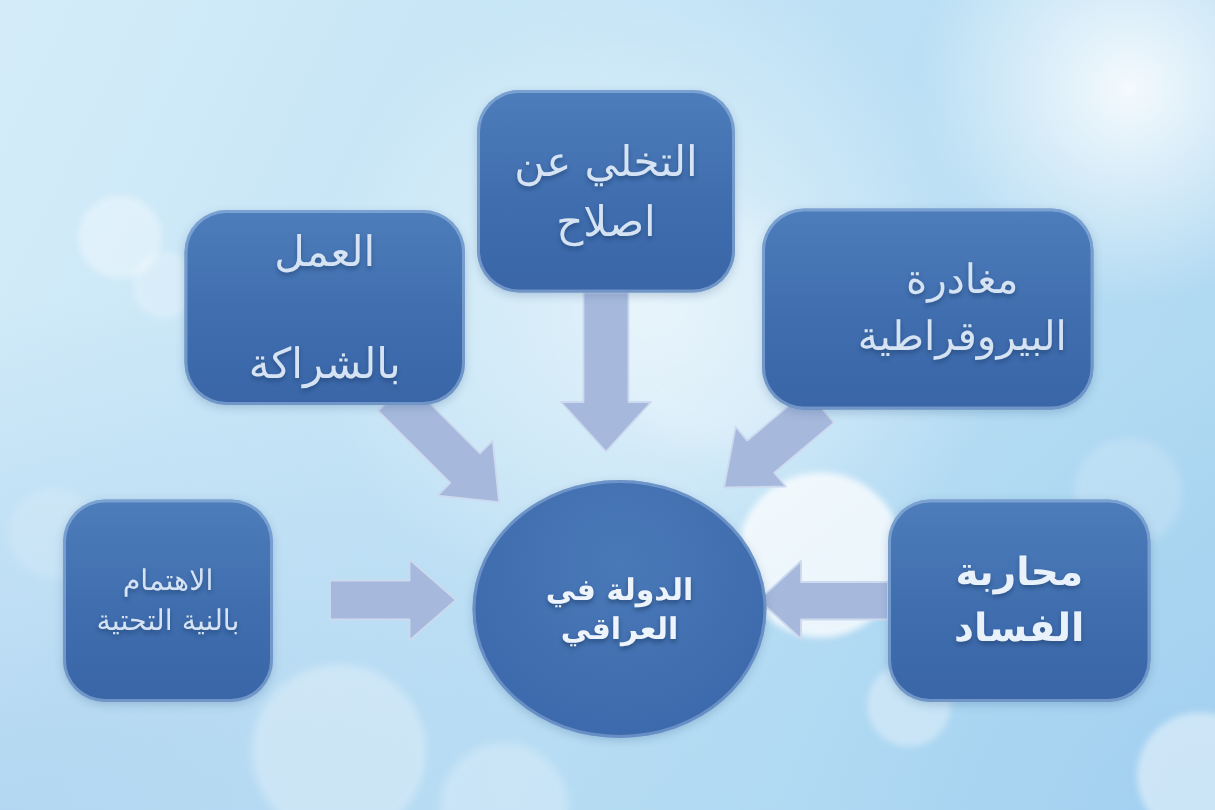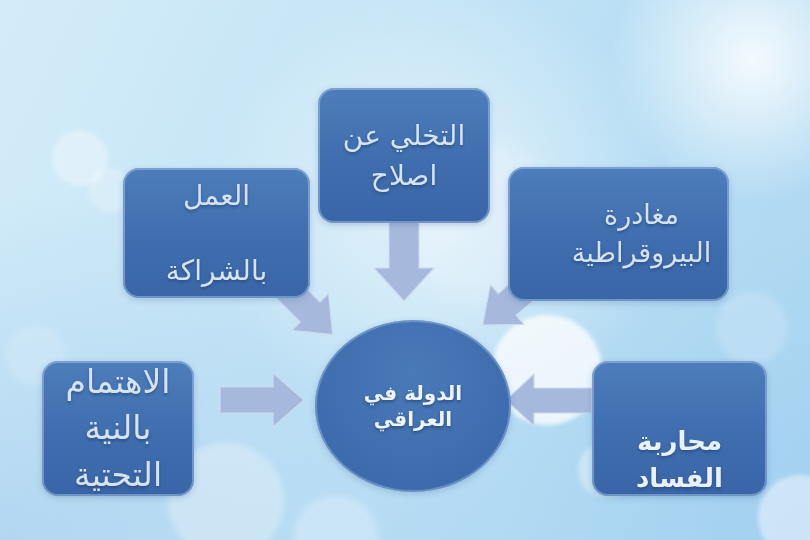--- a/index.html
+++ b/index.html
@@ -27,36 +27,35 @@
   .b6 { left:168px; top:443px; width:116px; height:116px; opacity:.30; filter:blur(3px); }
   .b7 { left:293px; top:495px; width:86px;  height:86px;  opacity:.25; filter:blur(3px); }
   .b8 { left:716px; top:292px; width:72px;  height:72px;  opacity:.18; filter:blur(3px); }
   .b9 { left:400px; top:140px; width:160px; height:160px; opacity:.20; filter:blur(10px); }
   .b10{ left:6px;   top:326px; width:60px;  height:60px;  opacity:.15; filter:blur(3px); }
 
   .arrows { position:absolute; left:0; top:0; z-index:2; }
 
   .node {
     position:absolute; z-index:3;
-    border-radius:16px;
+    border-radius:28px;
     background:linear-gradient(180deg, #4e7dbb 0%, #3f6dae 55%, #3a66a8 100%);
     box-shadow: inset 0 0 0 2px rgba(165,198,232,0.5), 0 2px 6px rgba(55,95,145,0.25);
     color:#d5e3f3;
     display:flex; flex-direction:column; align-items:center; justify-content:center;
     text-align:center;
     text-shadow:0 2px 3px rgba(25,55,95,0.45);
     line-height:1.4;
-    margin-top:28px;
   }
   .node span { display:block; }
   .node-top-center { left:318px; top:60px;  width:172px; height:135px; font-size:28px; }
   .node-top-left   { left:123px; top:140px; width:187px; height:130px; font-size:28px;gap:36px; }
   .node-top-right  { left:508px; top:139px; width:175px; height:134px; font-size:27px;padding-left:46px; }
-  .node-mid-left   { left:42px;  top:333px; width:152px; height:135px; font-size:33px; }
-  .node-mid-right  { left:592px; top:333px; width:175px; height:135px; font-size:26px; font-weight:bold; color:#e9f1fa;justify-content:flex-end; }
+  .node-mid-left   { left:42px;  top:333px; width:140px; height:135px; font-size:19px; }
+  .node-mid-right  { left:592px; top:333px; width:175px; height:135px; font-size:26px; font-weight:bold; color:#e9f1fa; }
 
   .center-circle {
     position:absolute; z-index:3;
     left:315px; top:320px; width:196px; height:172px;
     border-radius:50%;
     background:radial-gradient(circle at 50% 32%, #4a79b8 0%, #3d6aac 75%);
     box-shadow: inset 0 0 0 2px rgba(170,200,235,0.4), 0 2px 6px rgba(55,95,145,0.25);
     color:#eef4fb; font-weight:bold; font-size:20px; line-height:1.32;
     display:flex; flex-direction:column; align-items:center; justify-content:center;
     text-align:center;

